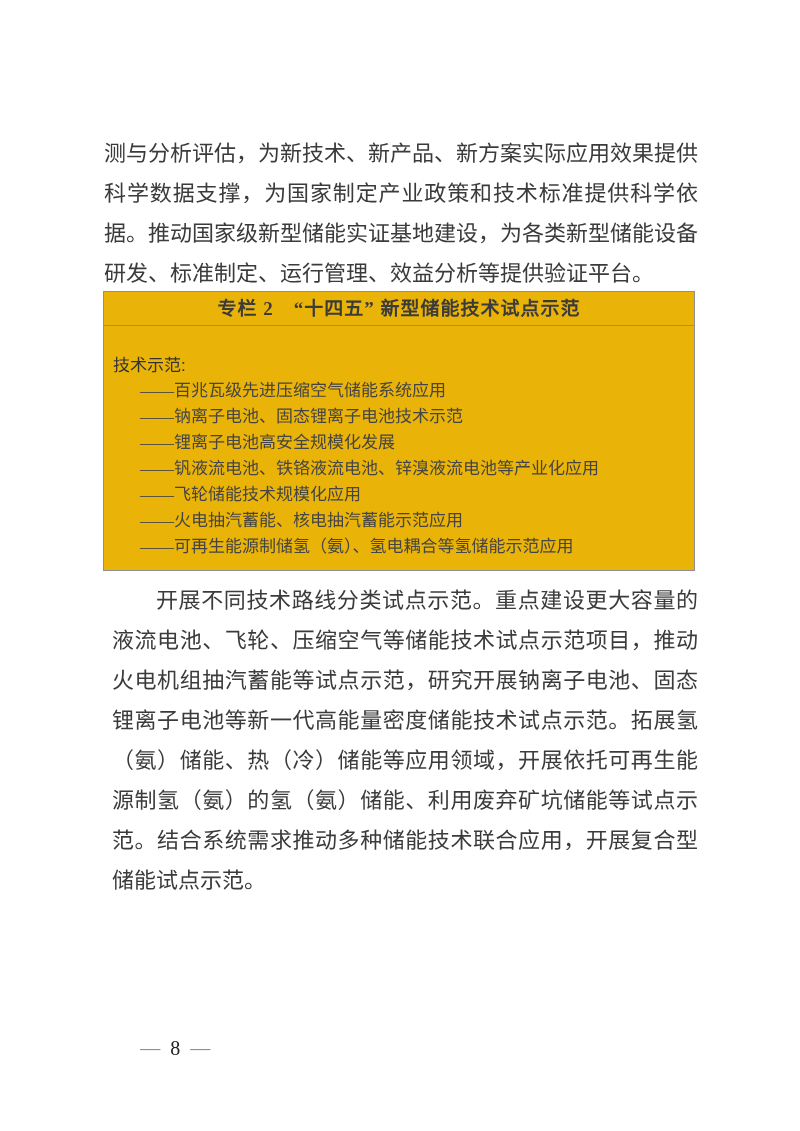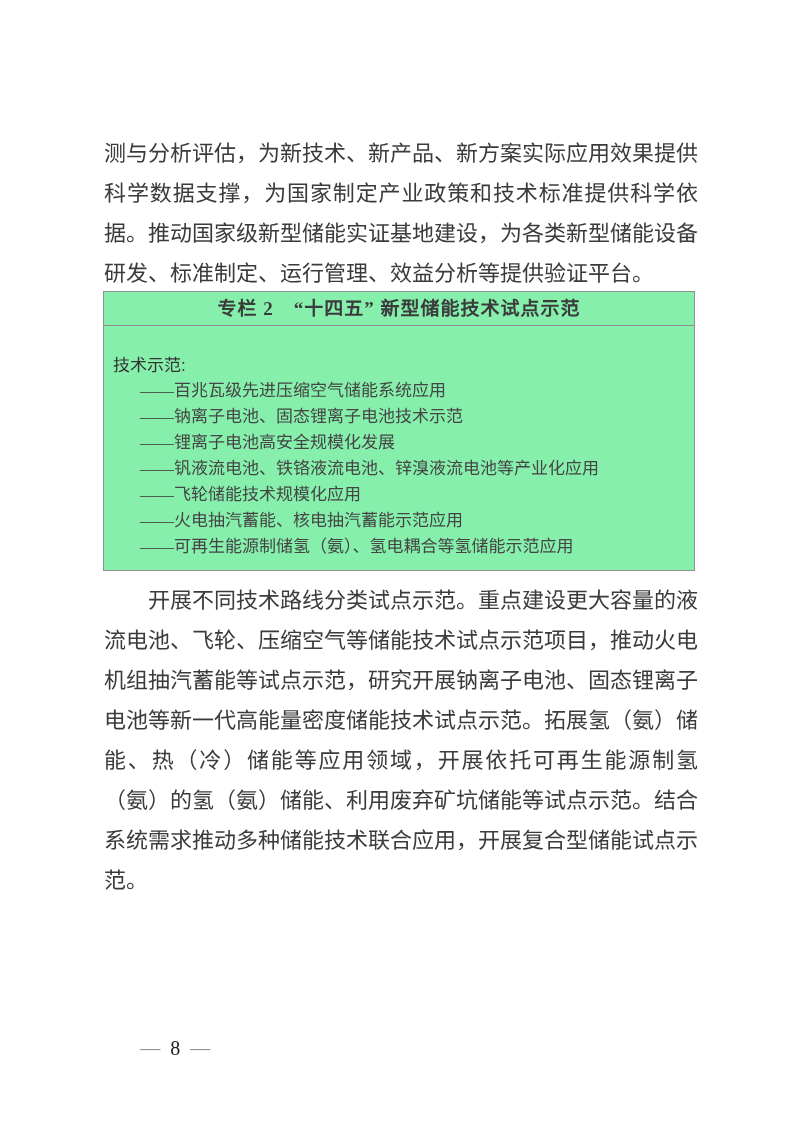--- a/index.html
+++ b/index.html
@@ -24,28 +24,29 @@
   .para {
     font-size: 22px;
     line-height: 40px;
     color: #3b3b3b;
     text-align: justify;
     text-justify: inter-ideograph;
     margin: 0;
   }
   .para.indent {
     text-indent: 2em;
+    margin-left: 8px;
   }
   .callout-box {
     position: absolute;
     left: 103px;
     top: 291px;
     width: 592px;
     border: 1px solid #8f8f8f;
-    background: #86efac;
+    background: #eab308;
     box-sizing: border-box;
   }
   .callout-header {
     text-align: center;
     font-family: "Liberation Serif", "DejaVu Serif", serif;
     font-weight: bold;
     font-size: 19px;
     line-height: 33px;
     height: 33px;
     color: #3b3b3b;

